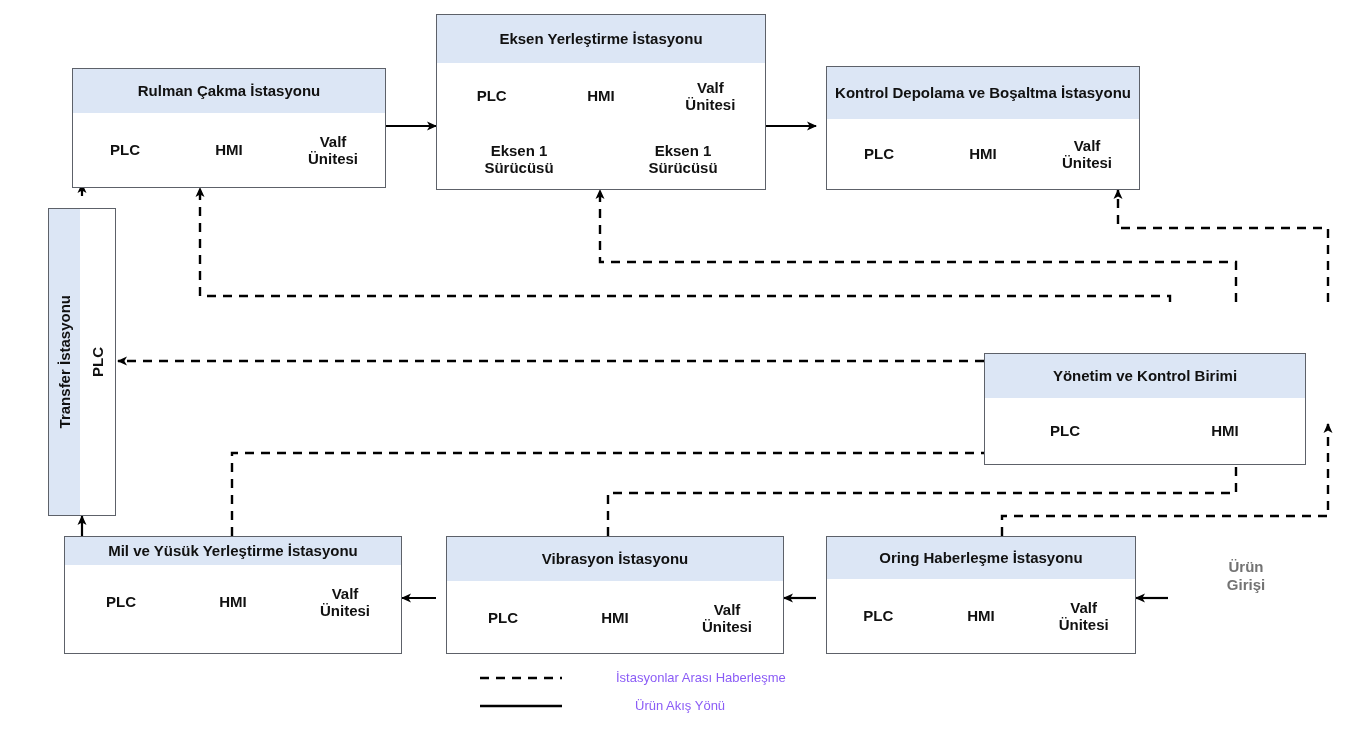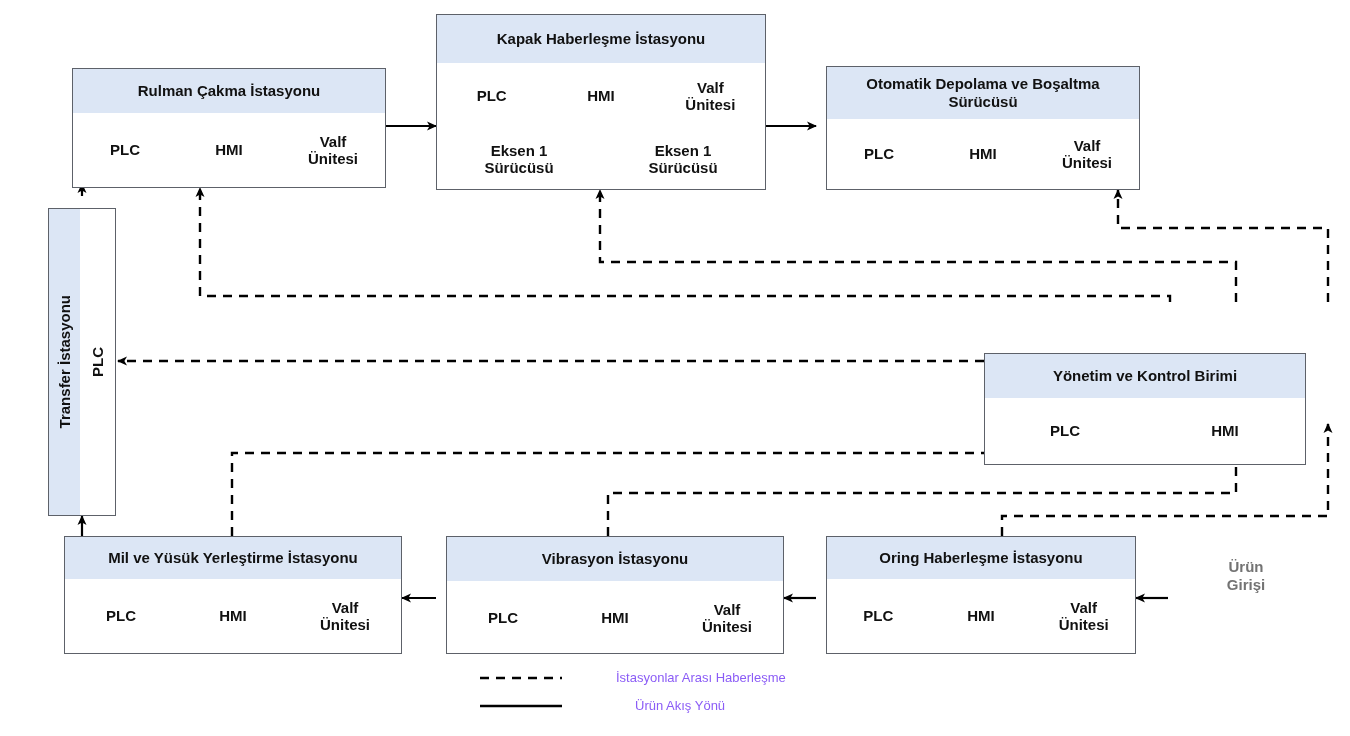--- a/index.html
+++ b/index.html
@@ -77,37 +77,37 @@
     <div class="hdr" style="height:44px;">Rulman Çakma İstasyonu</div>
     <div class="bodyrow" style="height:74px;">
       <div class="cell">PLC</div>
       <div class="cell">HMI</div>
       <div class="cell w">Valf
 Ünitesi</div>
     </div>
   </div>
 
   <div class="node" id="kapak" style="left:436px;top:14px;width:330px;height:176px;">
-    <div class="hdr" style="height:48px;">Kapak Haberleşme İstasyonu</div>
+    <div class="hdr" style="height:48px;">Eksen Yerleştirme İstasyonu</div>
     <div class="bodyrow" style="height:66px;">
       <div class="cell">PLC</div>
       <div class="cell">HMI</div>
       <div class="cell w">Valf
 Ünitesi</div>
     </div>
     <div class="bodyrow" style="height:60px;">
       <div class="cell w">Eksen 1
 Sürücüsü</div>
       <div class="cell w">Eksen 1
 Sürücüsü</div>
     </div>
   </div>
 
   <div class="node" id="otomatik" style="left:826px;top:66px;width:314px;height:124px;">
-    <div class="hdr" style="height:52px;">Otomatik Depolama ve Boşaltma Sürücüsü</div>
+    <div class="hdr" style="height:52px;">Kontrol Depolama ve Boşaltma İstasyonu</div>
     <div class="bodyrow" style="height:70px;">
       <div class="cell">PLC</div>
       <div class="cell">HMI</div>
       <div class="cell w">Valf
 Ünitesi</div>
     </div>
   </div>
 
   <div id="transfer" style="left:48px;top:208px;width:68px;height:308px;">
     <div class="vhdr">
@@ -120,21 +120,21 @@
 
   <div class="node" id="yonetim" style="left:984px;top:312px;width:322px;height:112px;margin-top:41px;">
     <div class="hdr" style="height:44px;">Yönetim ve Kontrol Birimi</div>
     <div class="bodyrow" style="height:66px;">
       <div class="cell">PLC</div>
       <div class="cell">HMI</div>
     </div>
   </div>
 
   <div class="node" id="mil" style="left:64px;top:536px;width:338px;height:118px;">
-    <div class="hdr" style="height:42px;">Mil ve Yüsük Yerleştirme İstasyonu</div>
+    <div class="hdr" style="height:28px;">Mil ve Yüsük Yerleştirme İstasyonu</div>
     <div class="bodyrow" style="height:74px;">
       <div class="cell">PLC</div>
       <div class="cell">HMI</div>
       <div class="cell w">Valf
 Ünitesi</div>
     </div>
   </div>
 
   <div class="node" id="vibrasyon" style="left:446px;top:536px;width:338px;height:118px;">
     <div class="hdr" style="height:44px;">Vibrasyon İstasyonu</div>

